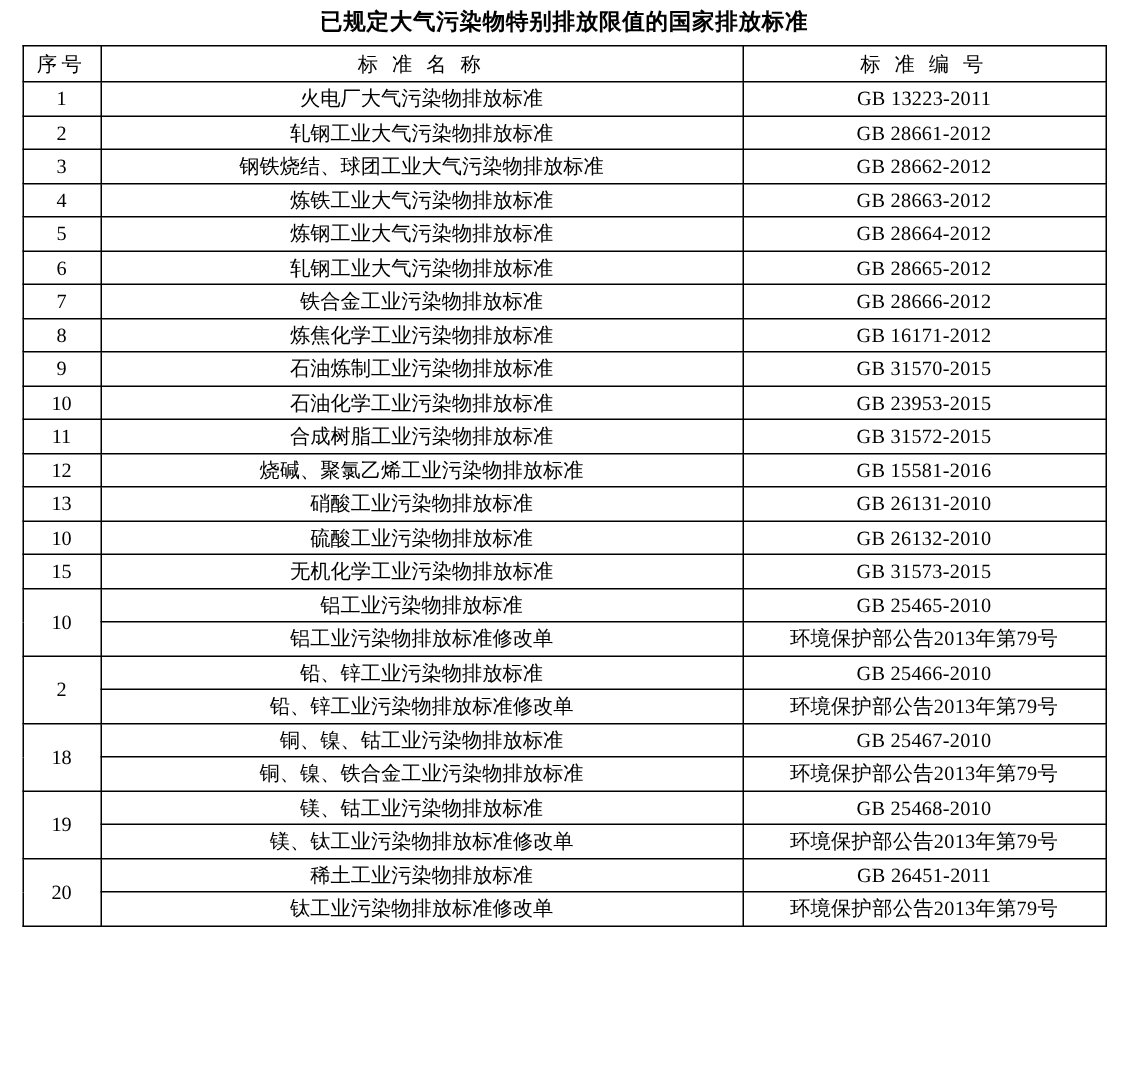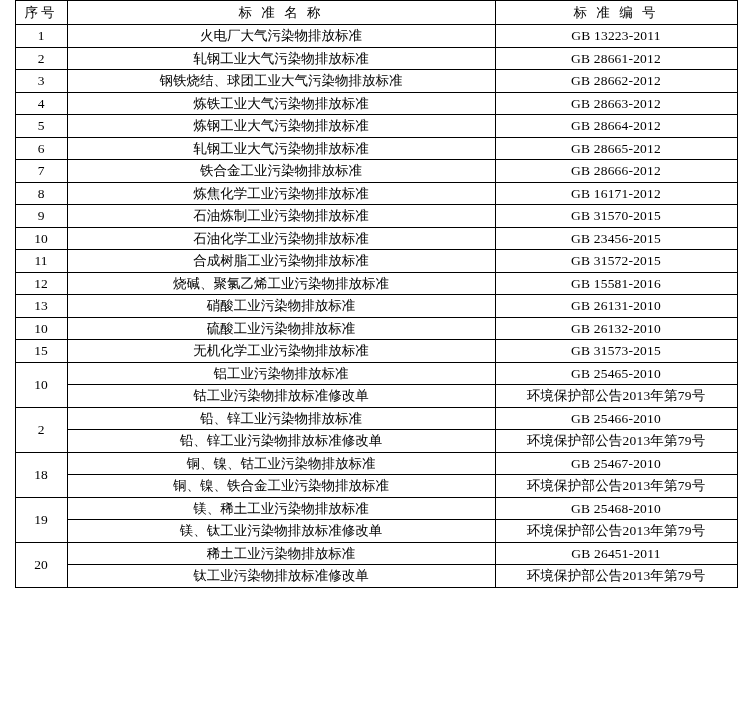--- a/index.html
+++ b/index.html
@@ -67,20 +67,21 @@
   td.cell-name {
     font-size: 13.5px;
   }
   .hdr-no { letter-spacing: 2px; }
 </style>
 </head>
 <body>
 
 <div class="page">
 
+  <div class="doc-title">已规定大气污染物特别排放限值的国家排放标准</div>
 
   <table class="std-table">
     <colgroup>
       <col class="c-no">
       <col class="c-name">
       <col class="c-code">
     </colgroup>
     <thead>
       <tr>
         <th class="hdr-no">序号</th>
@@ -130,21 +131,21 @@
           <td class="cell-code">GB 16171-2012</td>
         </tr>
         <tr>
           <td class="cell-no">9</td>
           <td class="cell-name">石油炼制工业污染物排放标准</td>
           <td class="cell-code">GB 31570-2015</td>
         </tr>
         <tr>
           <td class="cell-no">10</td>
           <td class="cell-name">石油化学工业污染物排放标准</td>
-          <td class="cell-code">GB 23456-2015</td>
+          <td class="cell-code">GB 23953-2015</td>
         </tr>
         <tr>
           <td class="cell-no">11</td>
           <td class="cell-name">合成树脂工业污染物排放标准</td>
           <td class="cell-code">GB 31572-2015</td>
         </tr>
         <tr>
           <td class="cell-no">12</td>
           <td class="cell-name">烧碱、聚氯乙烯工业污染物排放标准</td>
           <td class="cell-code">GB 15581-2016</td>
@@ -163,21 +164,21 @@
           <td class="cell-no">15</td>
           <td class="cell-name">无机化学工业污染物排放标准</td>
           <td class="cell-code">GB 31573-2015</td>
         </tr>
         <tr>
           <td class="cell-no" rowspan="2">10</td>
           <td class="cell-name">铝工业污染物排放标准</td>
           <td class="cell-code">GB 25465-2010</td>
         </tr>
         <tr>
-          <td class="cell-name">钴工业污染物排放标准修改单</td>
+          <td class="cell-name">铝工业污染物排放标准修改单</td>
           <td class="cell-code">环境保护部公告2013年第79号</td>
         </tr>
         <tr>
           <td class="cell-no" rowspan="2">2</td>
           <td class="cell-name">铅、锌工业污染物排放标准</td>
           <td class="cell-code">GB 25466-2010</td>
         </tr>
         <tr>
           <td class="cell-name">铅、锌工业污染物排放标准修改单</td>
           <td class="cell-code">环境保护部公告2013年第79号</td>
@@ -186,21 +187,21 @@
           <td class="cell-no" rowspan="2">18</td>
           <td class="cell-name">铜、镍、钴工业污染物排放标准</td>
           <td class="cell-code">GB 25467-2010</td>
         </tr>
         <tr>
           <td class="cell-name">铜、镍、铁合金工业污染物排放标准</td>
           <td class="cell-code">环境保护部公告2013年第79号</td>
         </tr>
         <tr>
           <td class="cell-no" rowspan="2">19</td>
-          <td class="cell-name">镁、稀土工业污染物排放标准</td>
+          <td class="cell-name">镁、钴工业污染物排放标准</td>
           <td class="cell-code">GB 25468-2010</td>
         </tr>
         <tr>
           <td class="cell-name">镁、钛工业污染物排放标准修改单</td>
           <td class="cell-code">环境保护部公告2013年第79号</td>
         </tr>
         <tr>
           <td class="cell-no" rowspan="2">20</td>
           <td class="cell-name">稀土工业污染物排放标准</td>
           <td class="cell-code">GB 26451-2011</td>

